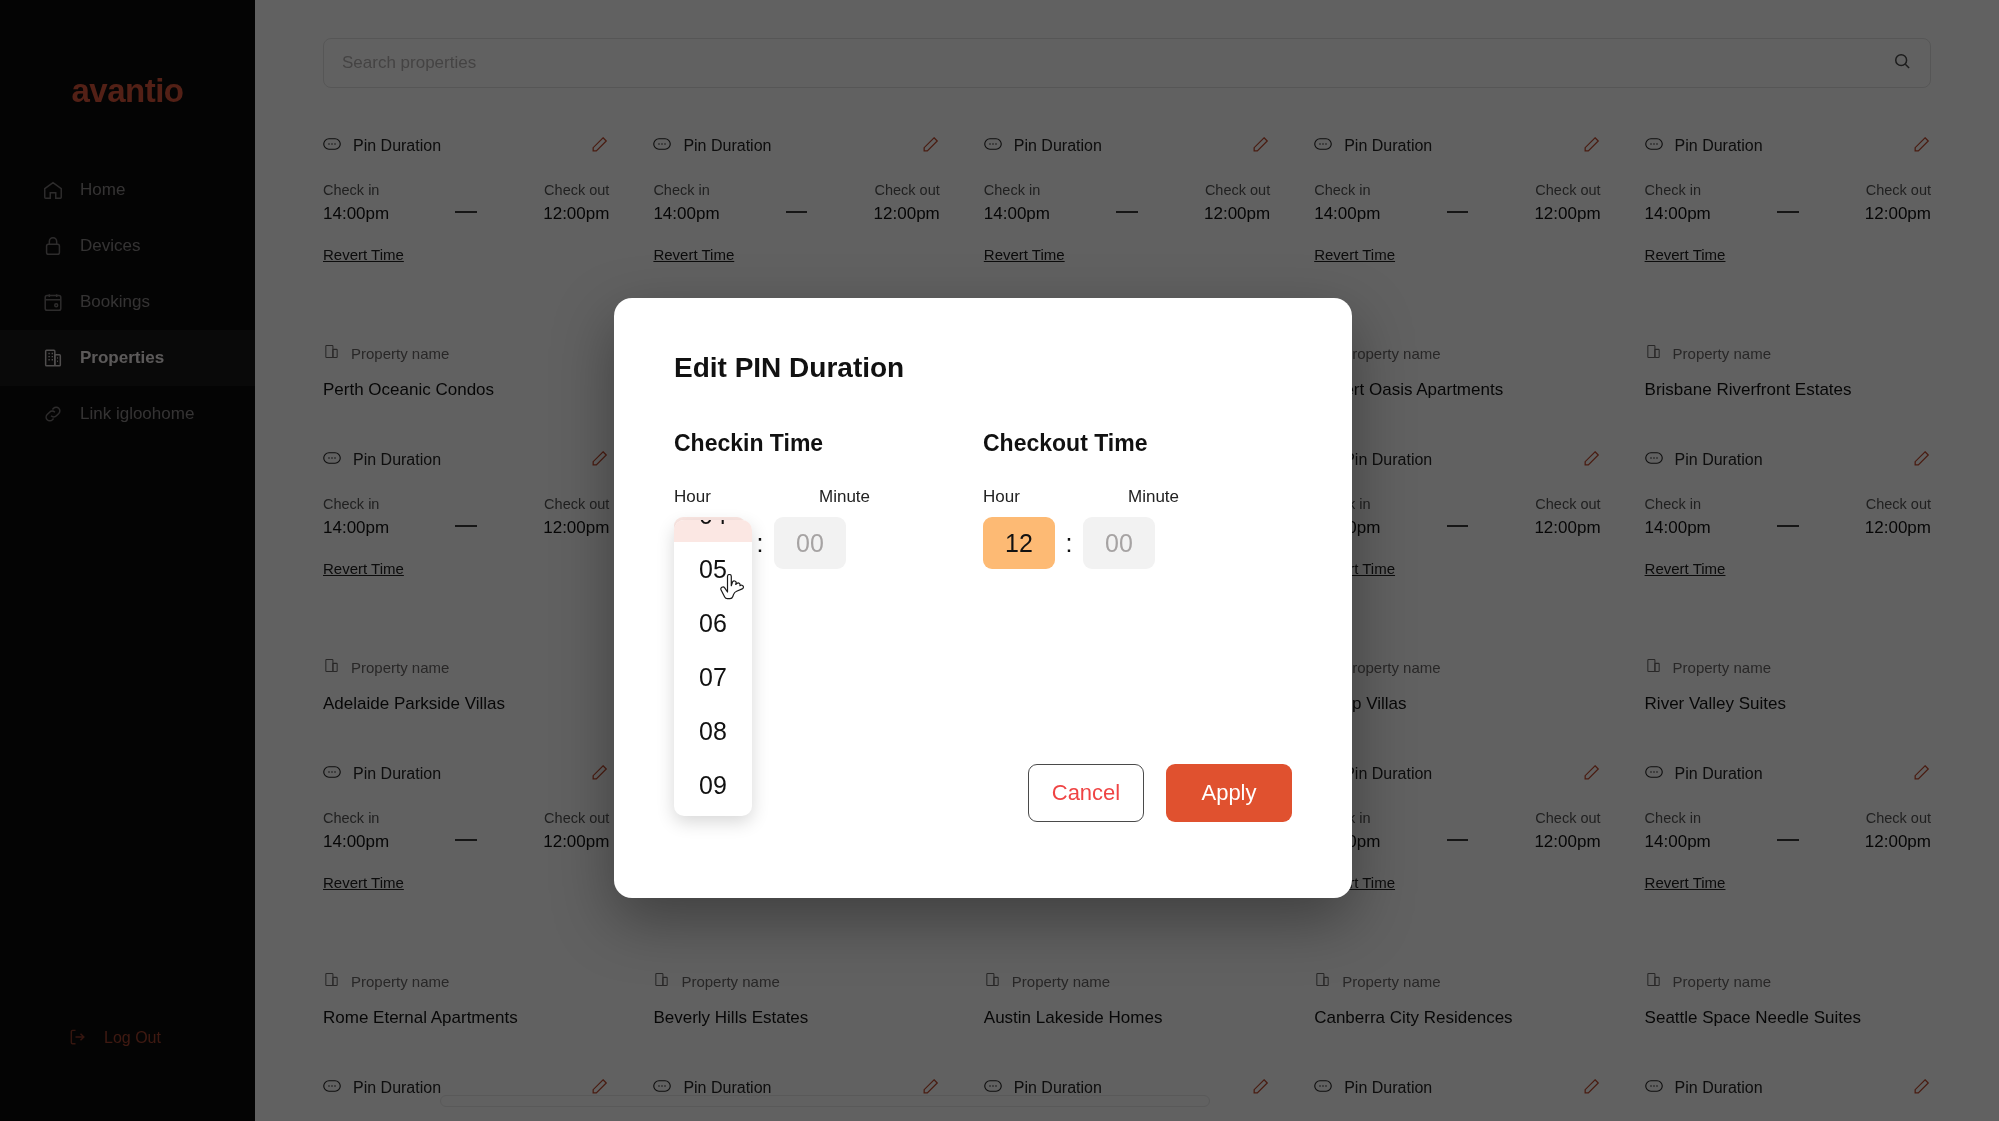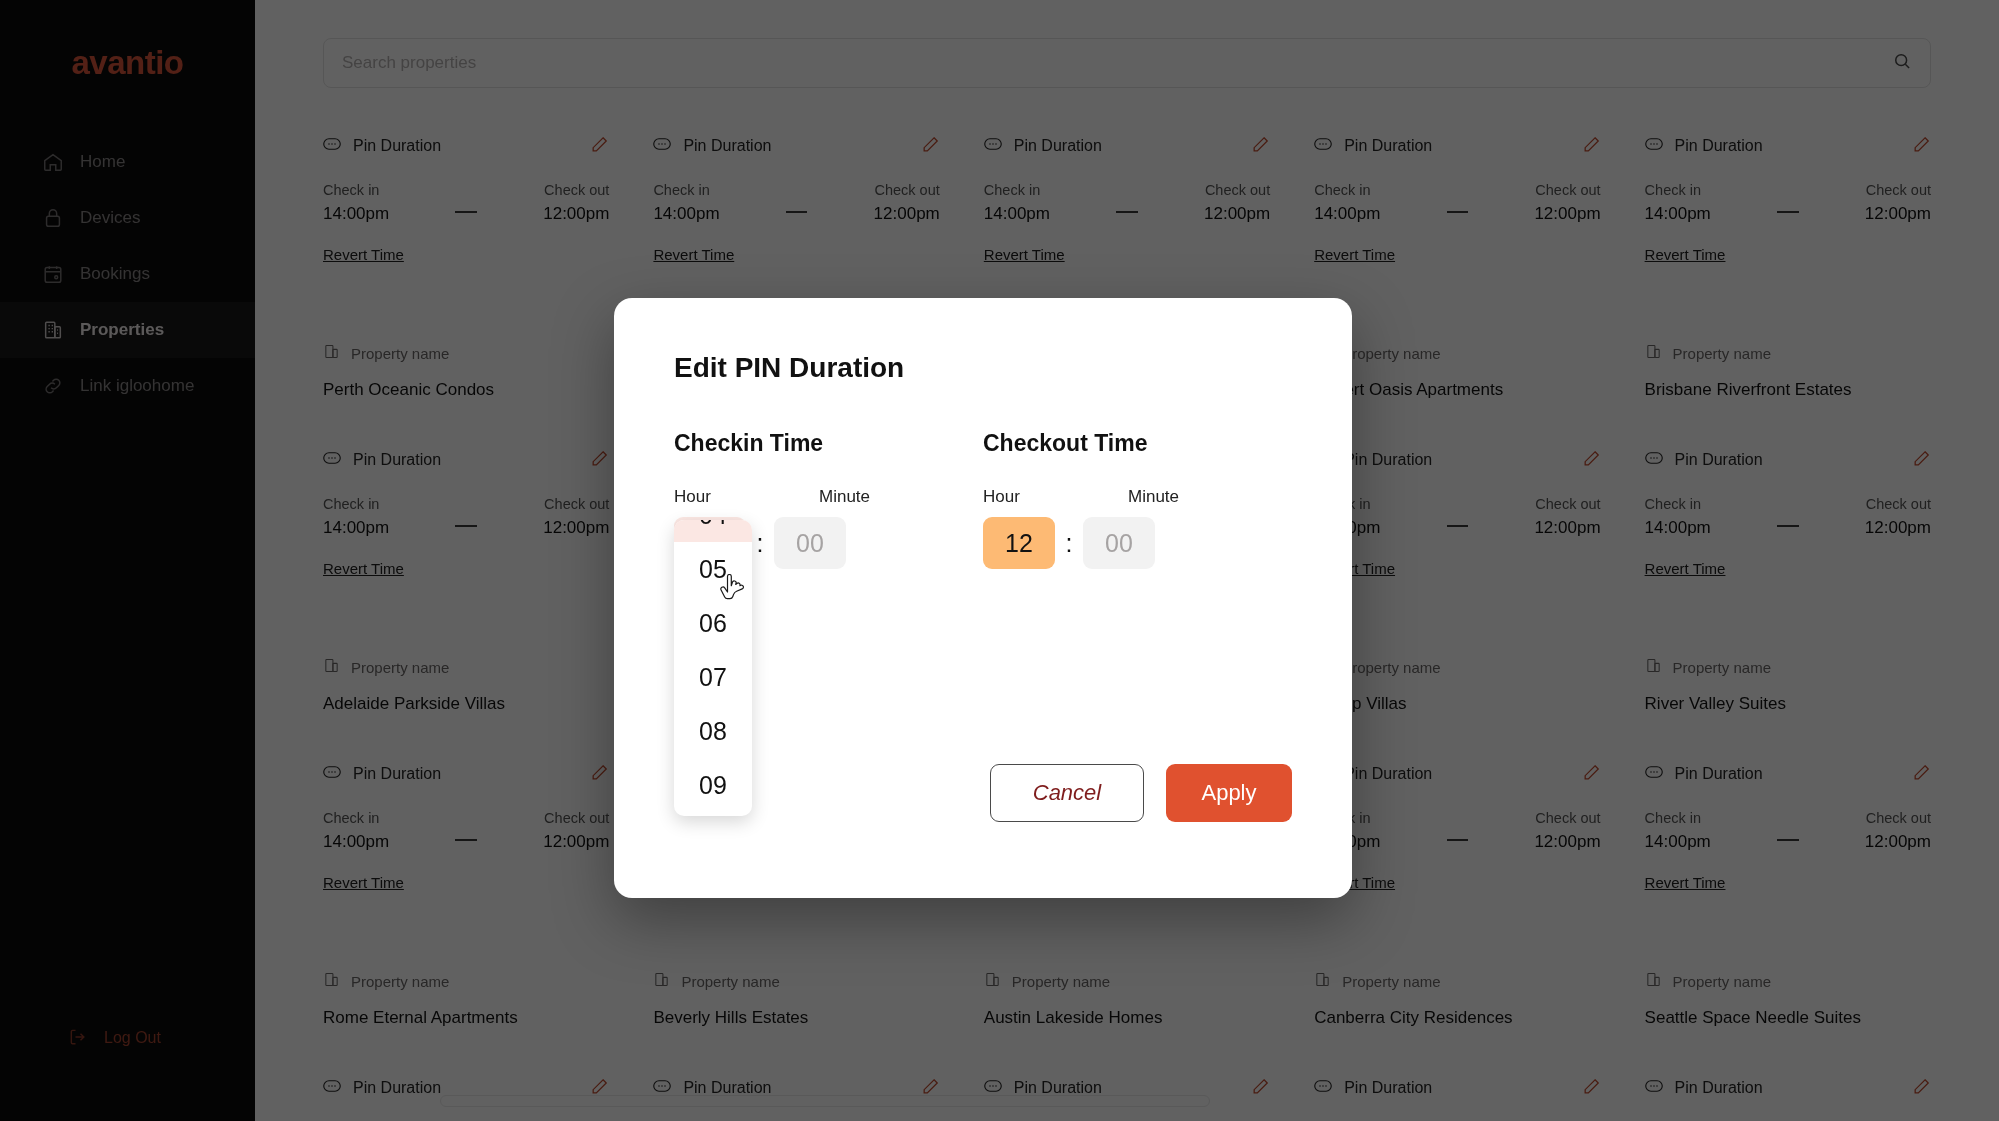--- a/index.html
+++ b/index.html
@@ -12,21 +12,21 @@
   #app { position: relative; width: 1999px; height: 1121px; }
 
   
   .sidebar {
     position: absolute; left: 0; top: 0;
     width: 255px; height: 1121px;
     background: #0d0c0c;
     z-index: 5;
   }
   .brand {
-    margin-top: 44px;
+    margin-top: 72px;
     text-align: center;
     font-size: 33px;
     font-weight: 700;
     color: #d9563a;
     letter-spacing: -0.5px;
   }
   .nav { margin-top: 52px; }
   .nav-item {
     display: flex; align-items: center;
     gap: 16px;
@@ -187,21 +187,21 @@
     display: flex; gap: 22px;
   }
   .btn {
     height: 58px;
     border-radius: 9px;
     font-size: 22px;
     display: flex; align-items: center; justify-content: center;
     cursor: pointer;
     font-family: "Liberation Sans", sans-serif;
   }
-  .btn-cancel { width: 154px; background: #fff; border: 1.6px solid #4a4a4a; color: #7f1d1d; font-style: italic; }
+  .btn-cancel { width: 116px; background: #fff; border: 1.6px solid #4a4a4a; color: #ef4444; }
   .btn-apply  { width: 126px; background: #e0512f; border: none; color: #fff; }
 
   .cursor {
     position: absolute;
     left: 719px; top: 574px;
     z-index: 40;
     width: 26px; height: 30px;
     pointer-events: none;
   }
 </style>

